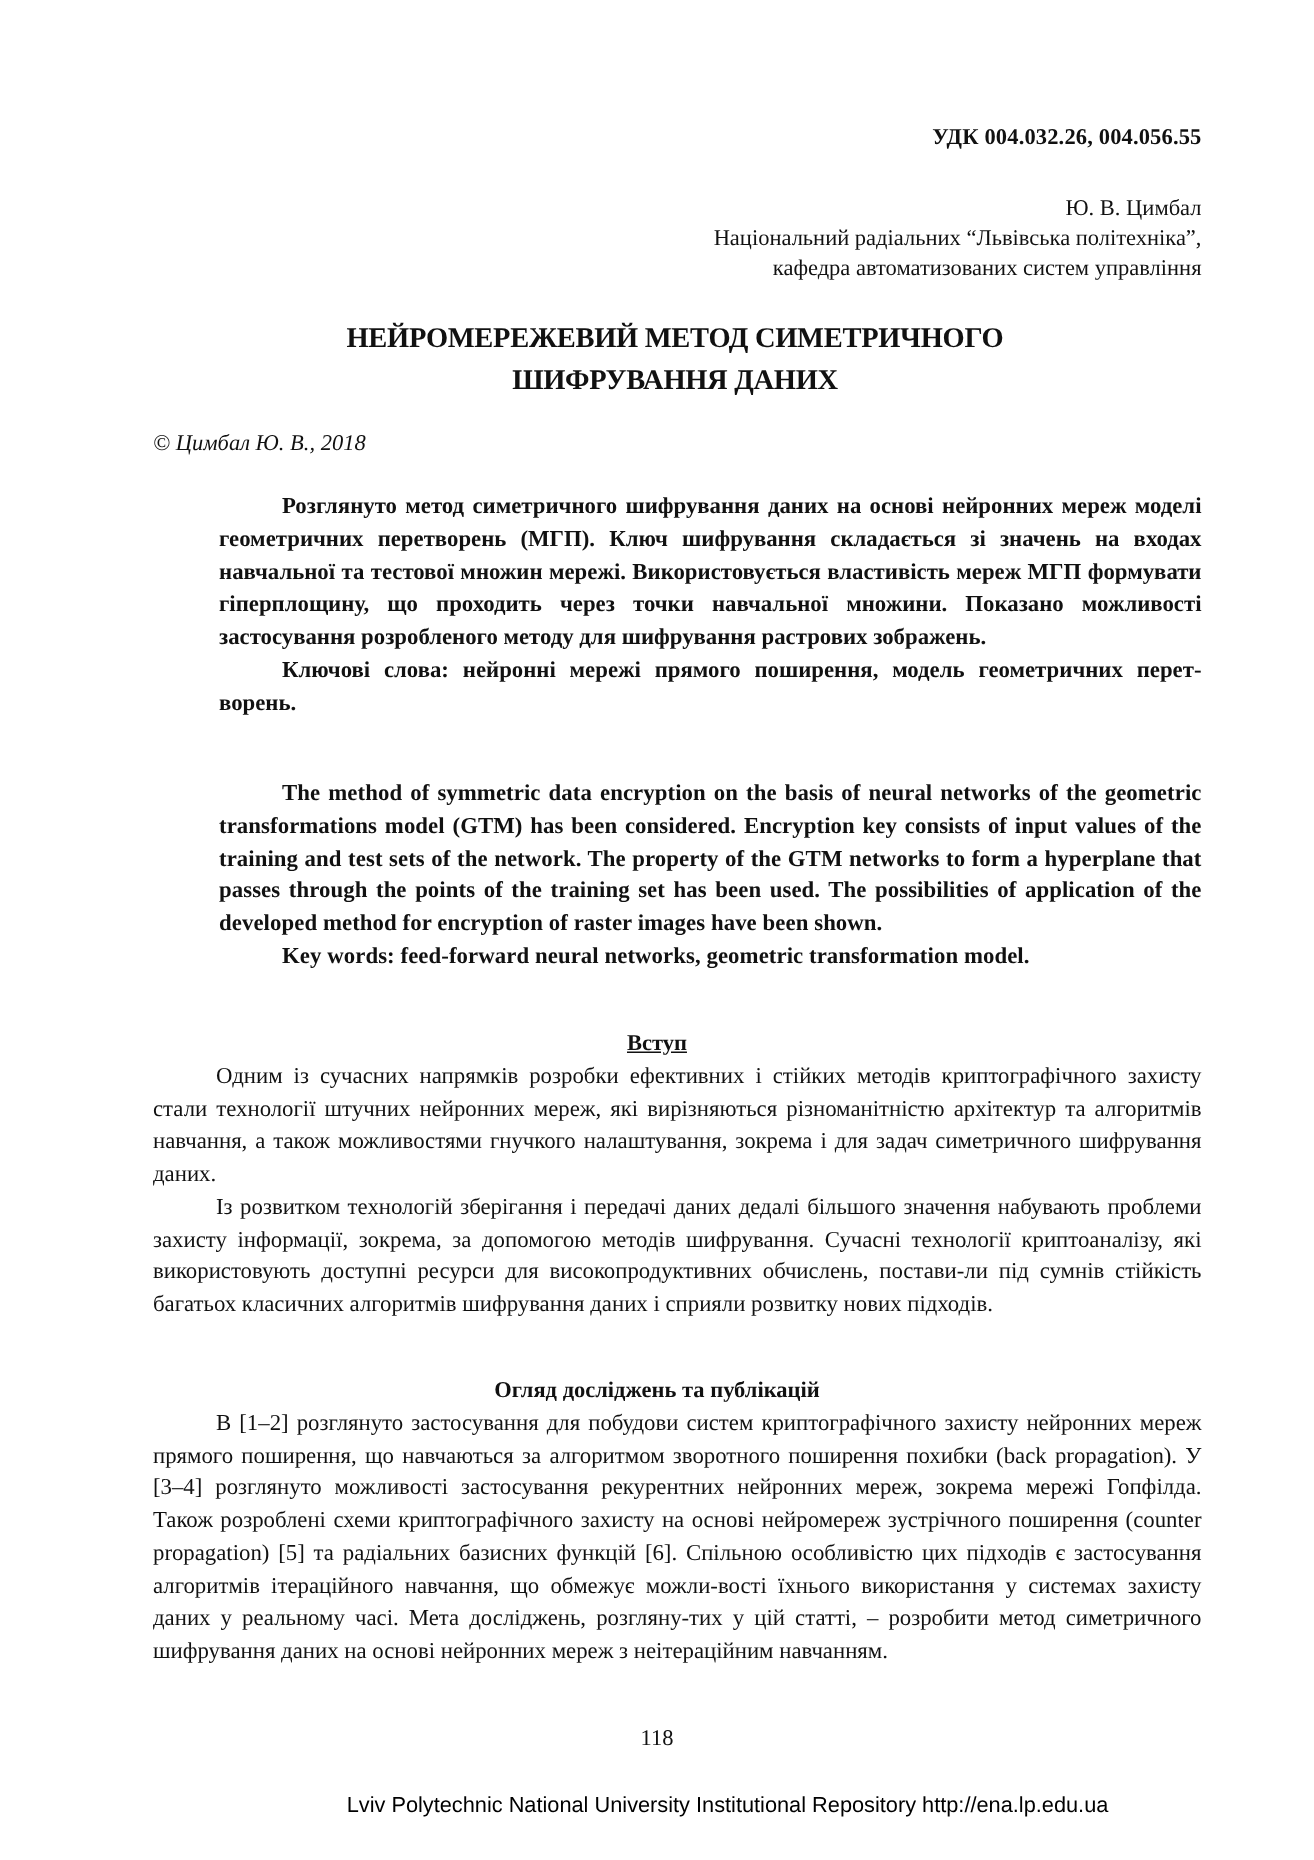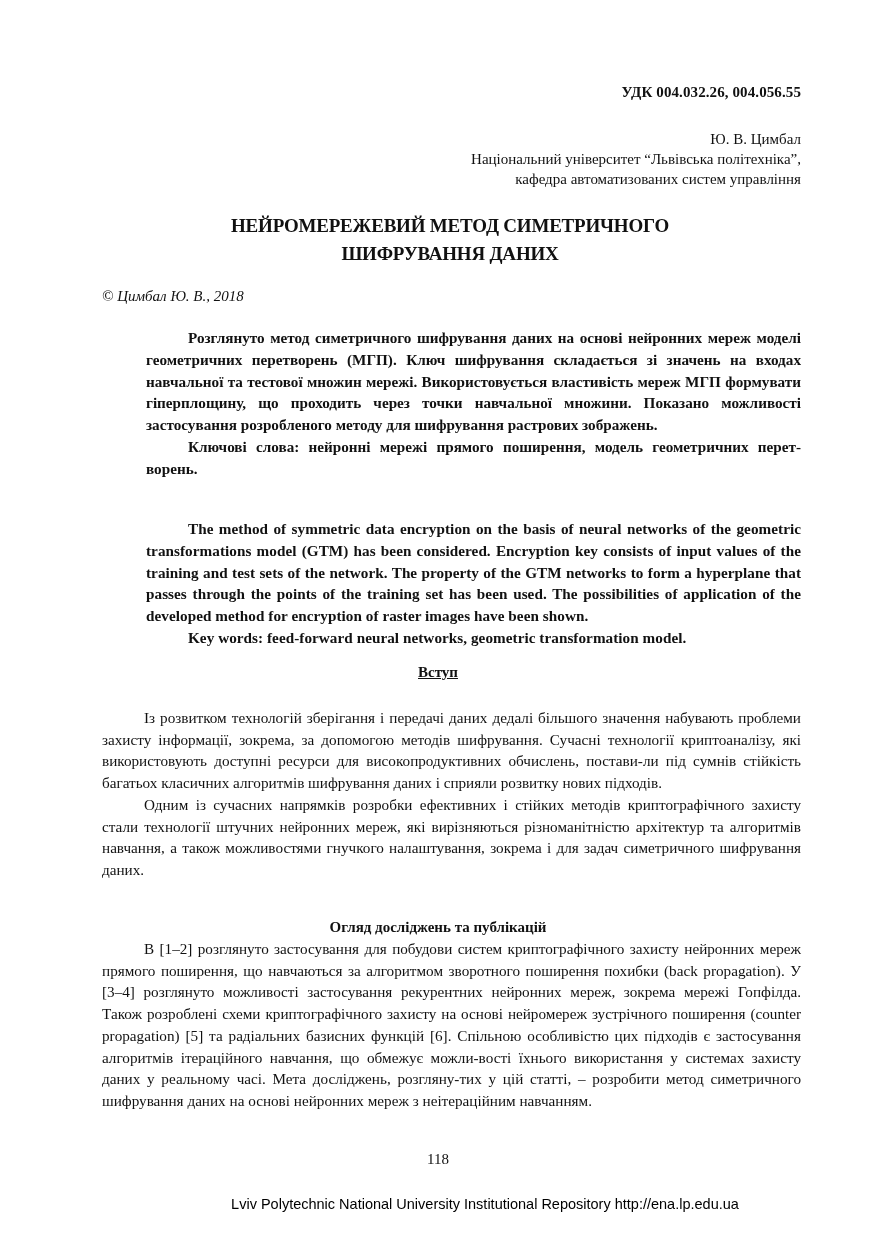--- a/index.html
+++ b/index.html
@@ -75,21 +75,21 @@
   .abstract-ua { top: 327px; }
   .abstract-en { top: 518px; letter-spacing: 0.05px; }
   .section-heading {
     position: absolute;
     left: 0;
     width: 876px;
     text-align: center;
     font-weight: bold;
     font-size: 15px;
   }
-  .heading-intro { top: 664px; text-decoration: underline; }
+  .heading-intro { top: 688px; text-decoration: underline; }
   .heading-review { top: 919px; }
   .body-text {
     position: absolute;
     left: 102px;
     width: 699px;
     font-size: 15.2px;
     line-height: 21.7px;
     text-align: justify;
   }
   .body-text p {
@@ -120,21 +120,21 @@
 </style>
 </head>
 <body>
 
 <div class="page">
 
   <div class="udk">УДК 004.032.26, 004.056.55</div>
 
   <div class="author-block">
     <div class="author-name">Ю. В. Цимбал</div>
-    <div>Національний університет “Львівська політехніка”,</div>
+    <div>Національний радіальних “Львівська політехніка”,</div>
     <div>кафедра автоматизованих систем управління</div>
   </div>
 
   <div class="title">
     <div>НЕЙРОМЕРЕЖЕВИЙ МЕТОД СИМЕТРИЧНОГО</div>
     <div>ШИФРУВАННЯ ДАНИХ</div>
   </div>
 
   <div class="copyright">© Цимбал Ю. В., 2018</div>
 
@@ -143,22 +143,22 @@
     <p>Ключові слова: нейронні мережі прямого поширення, модель геометричних перет-ворень.</p>
   </div>
 
   <div class="abstract abstract-en">
     <p>The method of symmetric data encryption on the basis of neural networks of the geometric transformations model (GTM) has been considered. Encryption key consists of input values of the training and test sets of the network. The property of the GTM networks to form a hyperplane that passes through the points of the training set has been used. The possibilities of application of the developed method for encryption of raster images have been shown.</p>
     <p>Key words: feed-forward neural networks, geometric transformation model.</p>
   </div>
 
   <div class="section-heading heading-intro">Вступ</div>
   <div class="body-text body-intro">
+    <p>Одним із сучасних напрямків розробки ефективних і стійких методів криптографічного захисту стали технології штучних нейронних мереж, які вирізняються різноманітністю архітектур та алгоритмів навчання, а також можливостями гнучкого налаштування, зокрема і для задач симетричного шифрування даних.</p>
     <p>Із розвитком технологій зберігання і передачі даних дедалі більшого значення набувають проблеми захисту інформації, зокрема, за допомогою методів шифрування. Сучасні технології криптоаналізу, які використовують доступні ресурси для високопродуктивних обчислень, постави-ли під сумнів стійкість багатьох класичних алгоритмів шифрування даних і сприяли розвитку нових підходів.</p>
-    <p>Одним із сучасних напрямків розробки ефективних і стійких методів криптографічного захисту стали технології штучних нейронних мереж, які вирізняються різноманітністю архітектур та алгоритмів навчання, а також можливостями гнучкого налаштування, зокрема і для задач симетричного шифрування даних.</p>
   </div>
 
   <div class="section-heading heading-review">Огляд досліджень та публікацій</div>
   <div class="body-text body-review">
     <p>В [1–2] розглянуто застосування для побудови систем криптографічного захисту нейронних мереж прямого поширення, що навчаються за алгоритмом зворотного поширення похибки (back propagation). У [3–4] розглянуто можливості застосування рекурентних нейронних мереж, зокрема мережі Гопфілда. Також розроблені схеми криптографічного захисту на основі нейромереж зустрічного поширення (counter propagation) [5] та радіальних базисних функцій [6]. Спільною особливістю цих підходів є застосування алгоритмів ітераційного навчання, що обмежує можли-вості їхнього використання у системах захисту даних у реальному часі. Мета досліджень, розгляну-тих у цій статті, – розробити метод симетричного шифрування даних на основі нейронних мереж з неітераційним навчанням.</p>
   </div>
 
   <div class="page-number">118</div>
 
   <div class="repository">Lviv Polytechnic National University Institutional Repository http://ena.lp.edu.ua</div>

